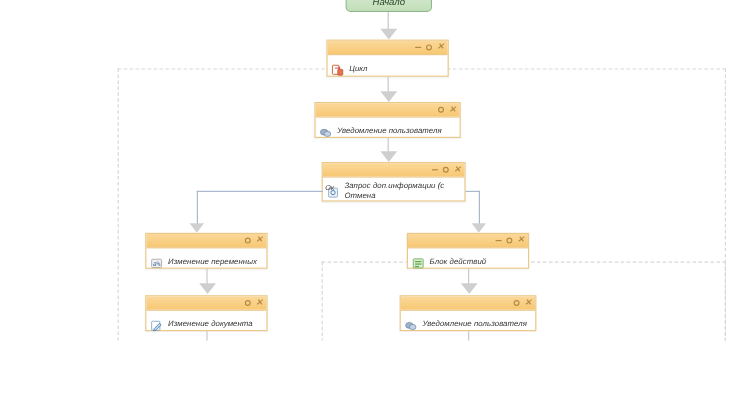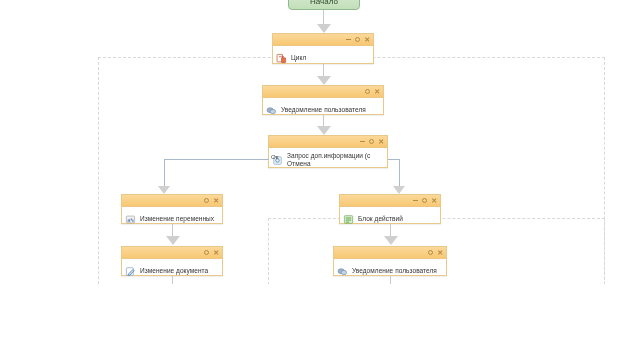--- a/index.html
+++ b/index.html
@@ -7,20 +7,21 @@
     padding: 0;
     background: #ffffff;
   }
   #canvas {
     position: relative;
     width: 624px;
     height: 284px;
     background: #ffffff;
     overflow: hidden;
     font-family: "Liberation Sans", sans-serif;
+    font-style: italic;
     -webkit-font-smoothing: antialiased;
   }
 
   
   .region {
     position: absolute;
     border: 1px dashed #d8d8d8;
     background: transparent;
     box-sizing: border-box;
   }

